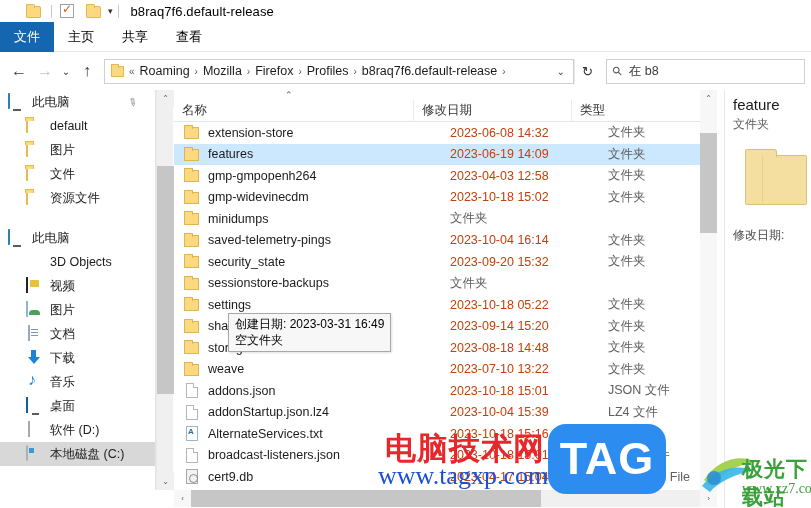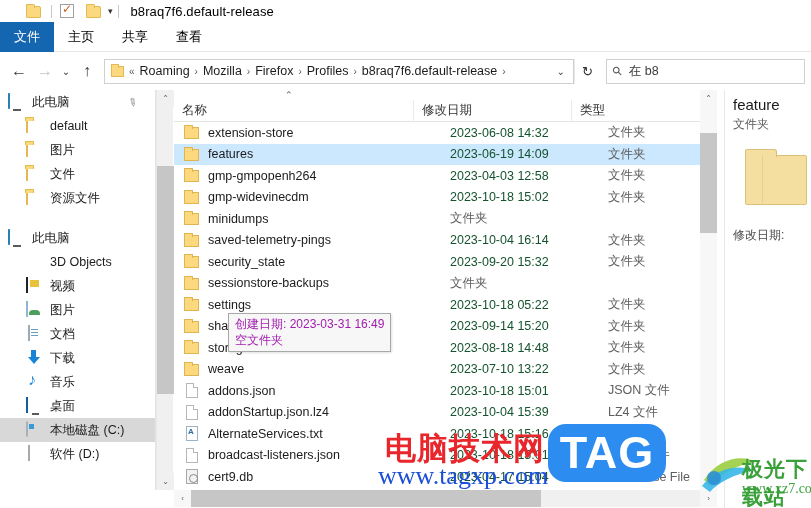--- a/index.html
+++ b/index.html
@@ -152,37 +152,37 @@
   .c-name { width: 240px; }
   .c-date { width: 158px; }
   .c-type { width: 100px; border-right:none !important; }
 
   .rows { position:absolute; left:0; top:32px; width:526px; height:368px; }
   .row {
     display:flex; align-items:center; height:21.5px; font-size:12.5px; color:#1b1b1b; white-space:nowrap;
   }
   .row.sel { background:#cce8ff; }
   .row .f-name { width:268px; display:flex; align-items:center; padding-left:10px; }
-  .row .f-date { width:158px; color:#14532d; padding-left:8px; }
+  .row .f-date { width:158px; color:#c2410c; padding-left:8px; }
   .row .f-type { width:100px; color:#5e5e5e; padding-left:8px; }
   .fico { width:17px; height:15px; position:relative; margin-right:7px; flex:0 0 17px; }
   .fi-folder { width:15px; height:12px; background:#fcd97f; border:1px solid #e0b54f; position:absolute; top:2px;}
   .fi-folder:before{content:"";position:absolute;left:-1px;top:-3px;width:7px;height:3px;background:#fcd97f;border:1px solid #e0b54f;border-bottom:none;}
   .fi-file { width:12px; height:15px; background:#fff; border:1px solid #b6b6b6; position:absolute; left:2px; top:0;}
   .fi-file:after{content:"";position:absolute;right:-1px;top:-1px;width:4px;height:4px;background:#fff;border-left:1px solid #b6b6b6;border-bottom:1px solid #b6b6b6;}
   .fi-txt { width:12px; height:15px; background:#fff; border:1px solid #9fb3c4; position:absolute; left:2px; top:0;}
   .fi-txt:after{content:"A";position:absolute;left:1px;top:0px;font-size:8px;color:#2b6ca3;font-weight:bold;}
   .fi-db { width:12px; height:15px; background:#f2f2f2; border:1px solid #a9a9a9; position:absolute; left:2px; top:0;}
   .fi-db:after{content:"";position:absolute;left:2px;top:4px;width:7px;height:7px;border:1px solid #8a8a8a;border-radius:50%;}
 
   
   .tooltip {
     position:absolute; left:228px; top:223px; z-index:30;
     background:#f7f7f7; border:1px solid #a8a8a8; padding:2px 6px 3px 6px;
-    font-size:12px; color:#a21caf; line-height:16px; white-space:nowrap;
+    font-size:12px; color:#000000; line-height:16px; white-space:nowrap;
     box-shadow: 1px 1px 2px rgba(0,0,0,0.12);
   }
 
   .list-scroll {
     position:absolute; left:700px; top:0; width:17px; height:400px; background:#f7f7f7;
   }
   .list-scroll .arrow-u, .list-scroll .arrow-d {
     position:absolute; left:0; width:17px; height:17px; display:flex; align-items:center; justify-content:center;
     font-size:8px; color:#606060;
   }
@@ -220,21 +220,21 @@
   
   .wm { position:absolute; pointer-events:none; user-select:none; }
   .wm-red {
     left:385px; top:428px; font-size:31px; font-weight:bold; color:#e8262b;
     font-family:"DejaVu Sans", sans-serif; letter-spacing:1px;
   }
   .wm-blue {
     left:378px; top:461px; font-size:26px; color:#1b4fd8; font-family:"Liberation Serif", serif;
   }
   .wm-tag {
-    left:548px; top:424px; width:118px; height:58px; background:#2d8cf0; border-radius:18px;
+    left:548px; top:424px; width:118px; height:70px; background:#2d8cf0; border-radius:18px;
     display:flex; align-items:center; justify-content:center;
   }
   .wm-tag span { font-size:45px; font-weight:bold; color:#fff; letter-spacing:1px; font-family:"Liberation Sans", sans-serif;}
   .wm-jg { left:742px; top:455px; font-size:21px; font-weight:bold; color:#3aa03a; letter-spacing:1px;}
   .wm-jg2 { left:742px; top:481px; font-size:14px; color:#39a339; font-family:"Liberation Serif", serif;}
   .wm-swoosh {
     left:700px; top:452px; width:58px; height:42px; overflow:hidden;
   }
 </style>
 </head>
@@ -359,27 +359,27 @@
         <span class="lbl">下载</span>
       </div>
       <div class="nav-item ind1">
         <span class="ico"><span class="ic-music"></span></span>
         <span class="lbl">音乐</span>
       </div>
       <div class="nav-item ind1">
         <span class="ico"><span class="ic-desktop"></span></span>
         <span class="lbl">桌面</span>
       </div>
+      <div class="nav-item ind1">
+        <span class="ico"><span class="ic-drive2"></span></span>
+        <span class="lbl">软件 (D:)</span>
+      </div>
       <div class="nav-item ind1 sel">
         <span class="ico"><span class="ic-drive"></span></span>
         <span class="lbl">本地磁盘 (C:)</span>
-      </div>
-      <div class="nav-item ind1">
-        <span class="ico"><span class="ic-drive2"></span></span>
-        <span class="lbl">软件 (D:)</span>
       </div>
     </div>
 
     <div class="nav-scroll">
       <div class="arrow-u">⌃</div>
       <div class="thumb"></div>
       <div class="arrow-d">⌄</div>
     </div>
 
     <div class="listpane">

